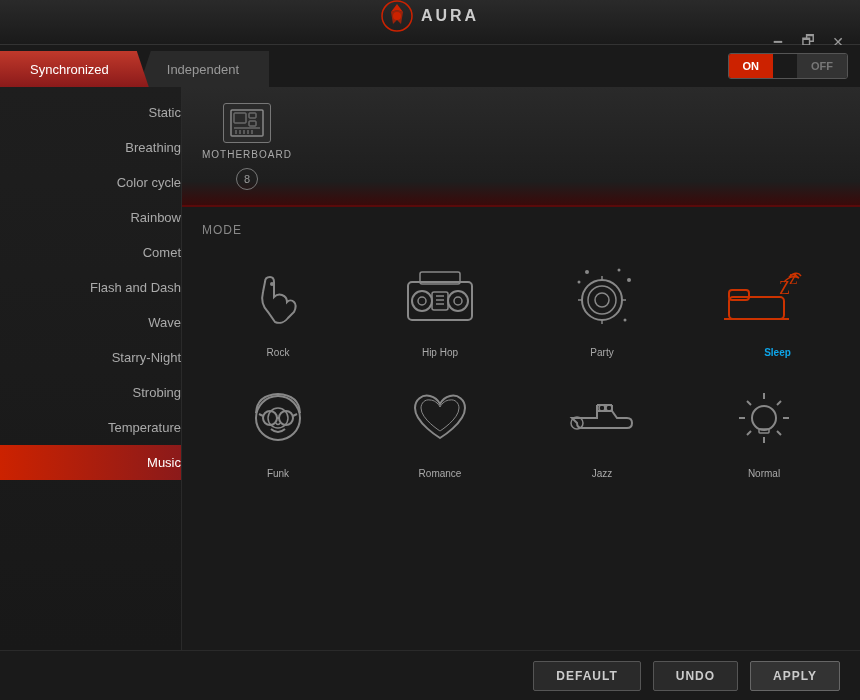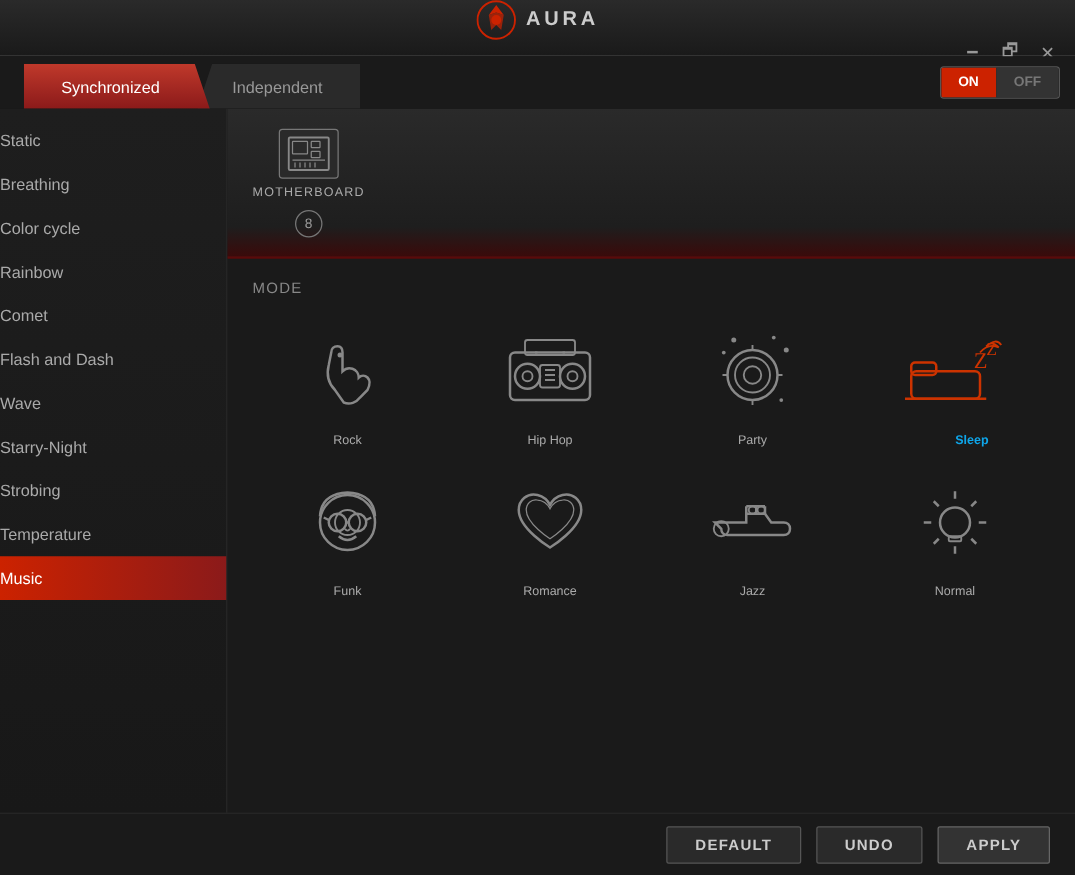--- a/index.html
+++ b/index.html
@@ -70,21 +70,20 @@
       font-size: 13px;
       cursor: pointer;
       position: relative;
     }
     .tab-synchronized {
       background: linear-gradient(180deg, #c0392b 0%, #8b1a1a 100%);
       color: #fff;
       clip-path: polygon(0 0, calc(100% - 12px) 0, 100% 100%, 0 100%);
       padding-right: 40px;
       z-index: 2;
-      margin-left: 19px;
     }
     .tab-independent {
       background: #2a2a2a;
       color: #999;
       clip-path: polygon(12px 0, 100% 0, 100% 100%, 0 100%);
       margin-left: -10px;
       padding-left: 28px;
     }
     .toggle-area {
       margin-left: auto;
@@ -92,20 +91,21 @@
       align-items: center;
       padding-right: 12px;
       height: 100%;
     }
     .toggle-switch {
       display: flex;
       border: 1px solid #555;
       border-radius: 3px;
       overflow: hidden;
       height: 26px;
+      gap: 24px;
     }
     .toggle-on {
       background: #cc2200;
       color: #fff;
       font-size: 11px;
       font-weight: bold;
       padding: 0 14px;
       display: flex;
       align-items: center;
       cursor: pointer;
@@ -131,21 +131,21 @@
     .sidebar {
       width: 182px;
       background: linear-gradient(180deg, #1e1e1e 0%, #181818 100%);
       border-right: 1px solid #2a2a2a;
       display: flex;
       flex-direction: column;
       padding-top: 8px;
     }
     .sidebar-item {
       padding: 10px 0;
-      text-align: left;
+      text-align: right;
       font-size: 13px;
       color: #aaa;
       cursor: pointer;
       position: relative;
     }
     .sidebar-item.active {
       background: linear-gradient(90deg, #cc2200 0%, #8b1a1a 100%);
       color: #fff;
     }
 

